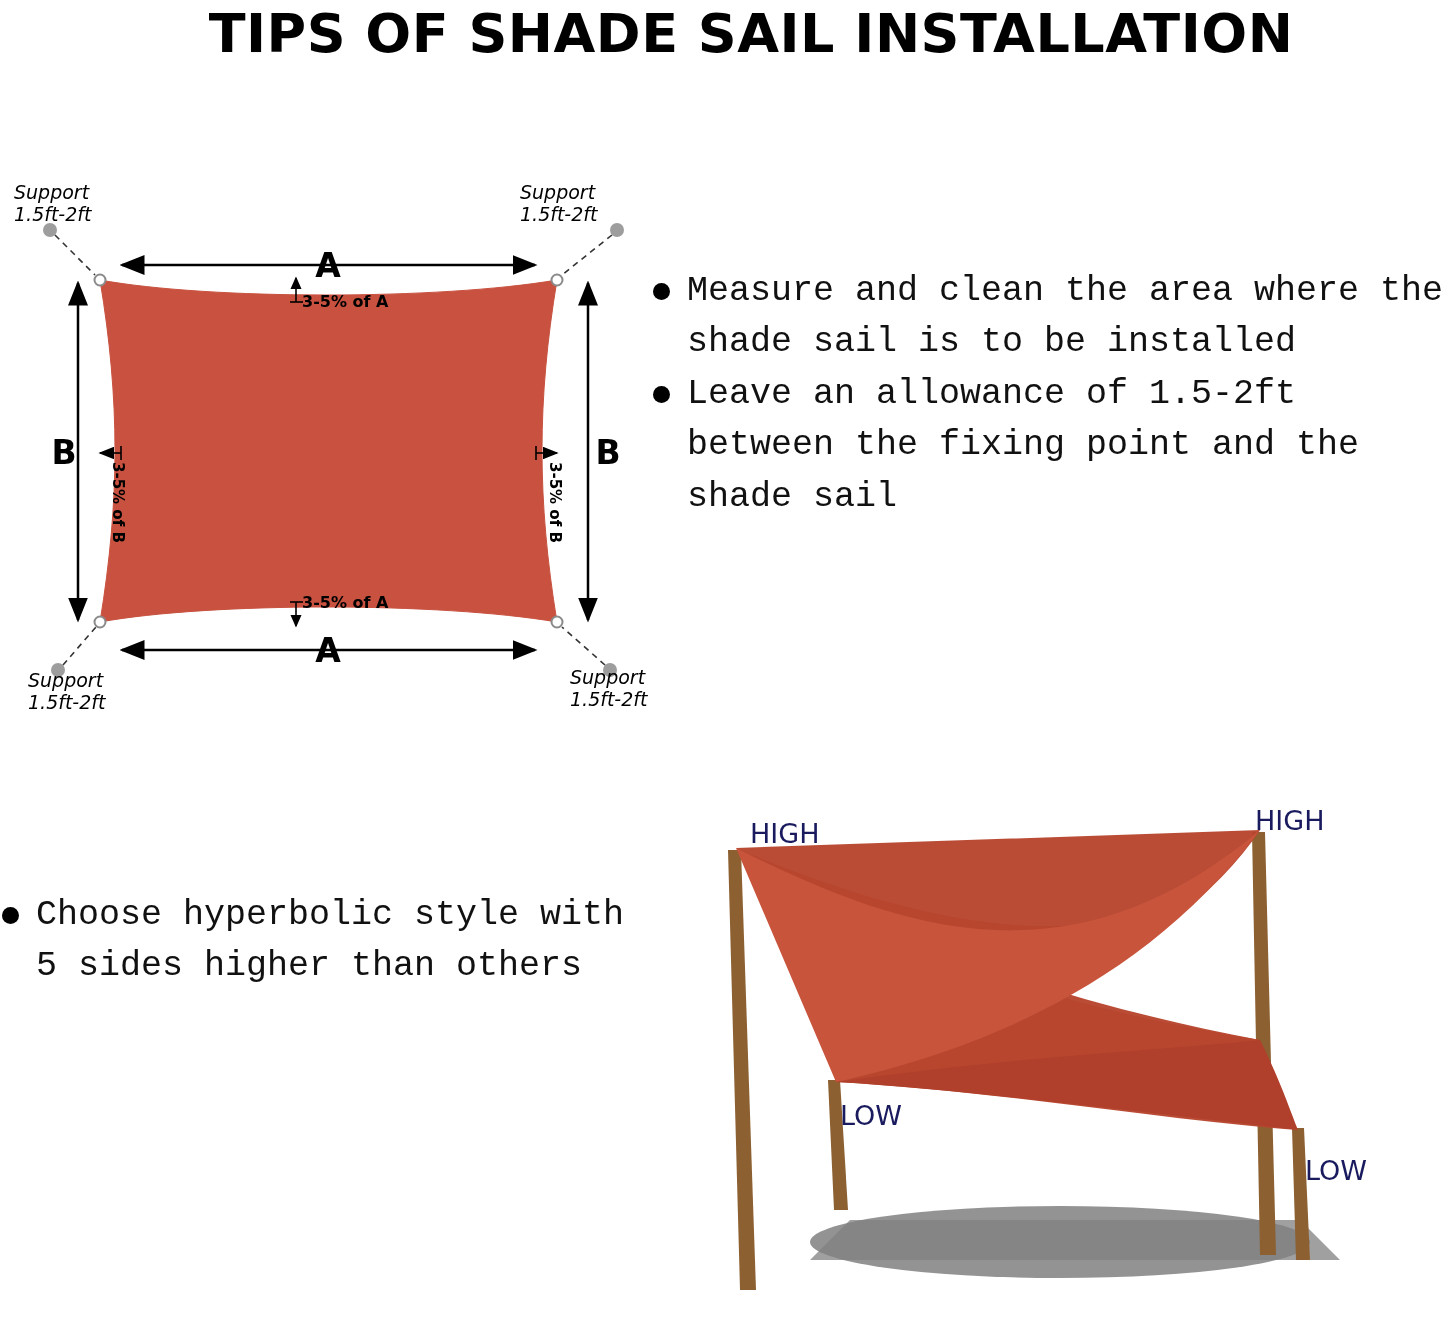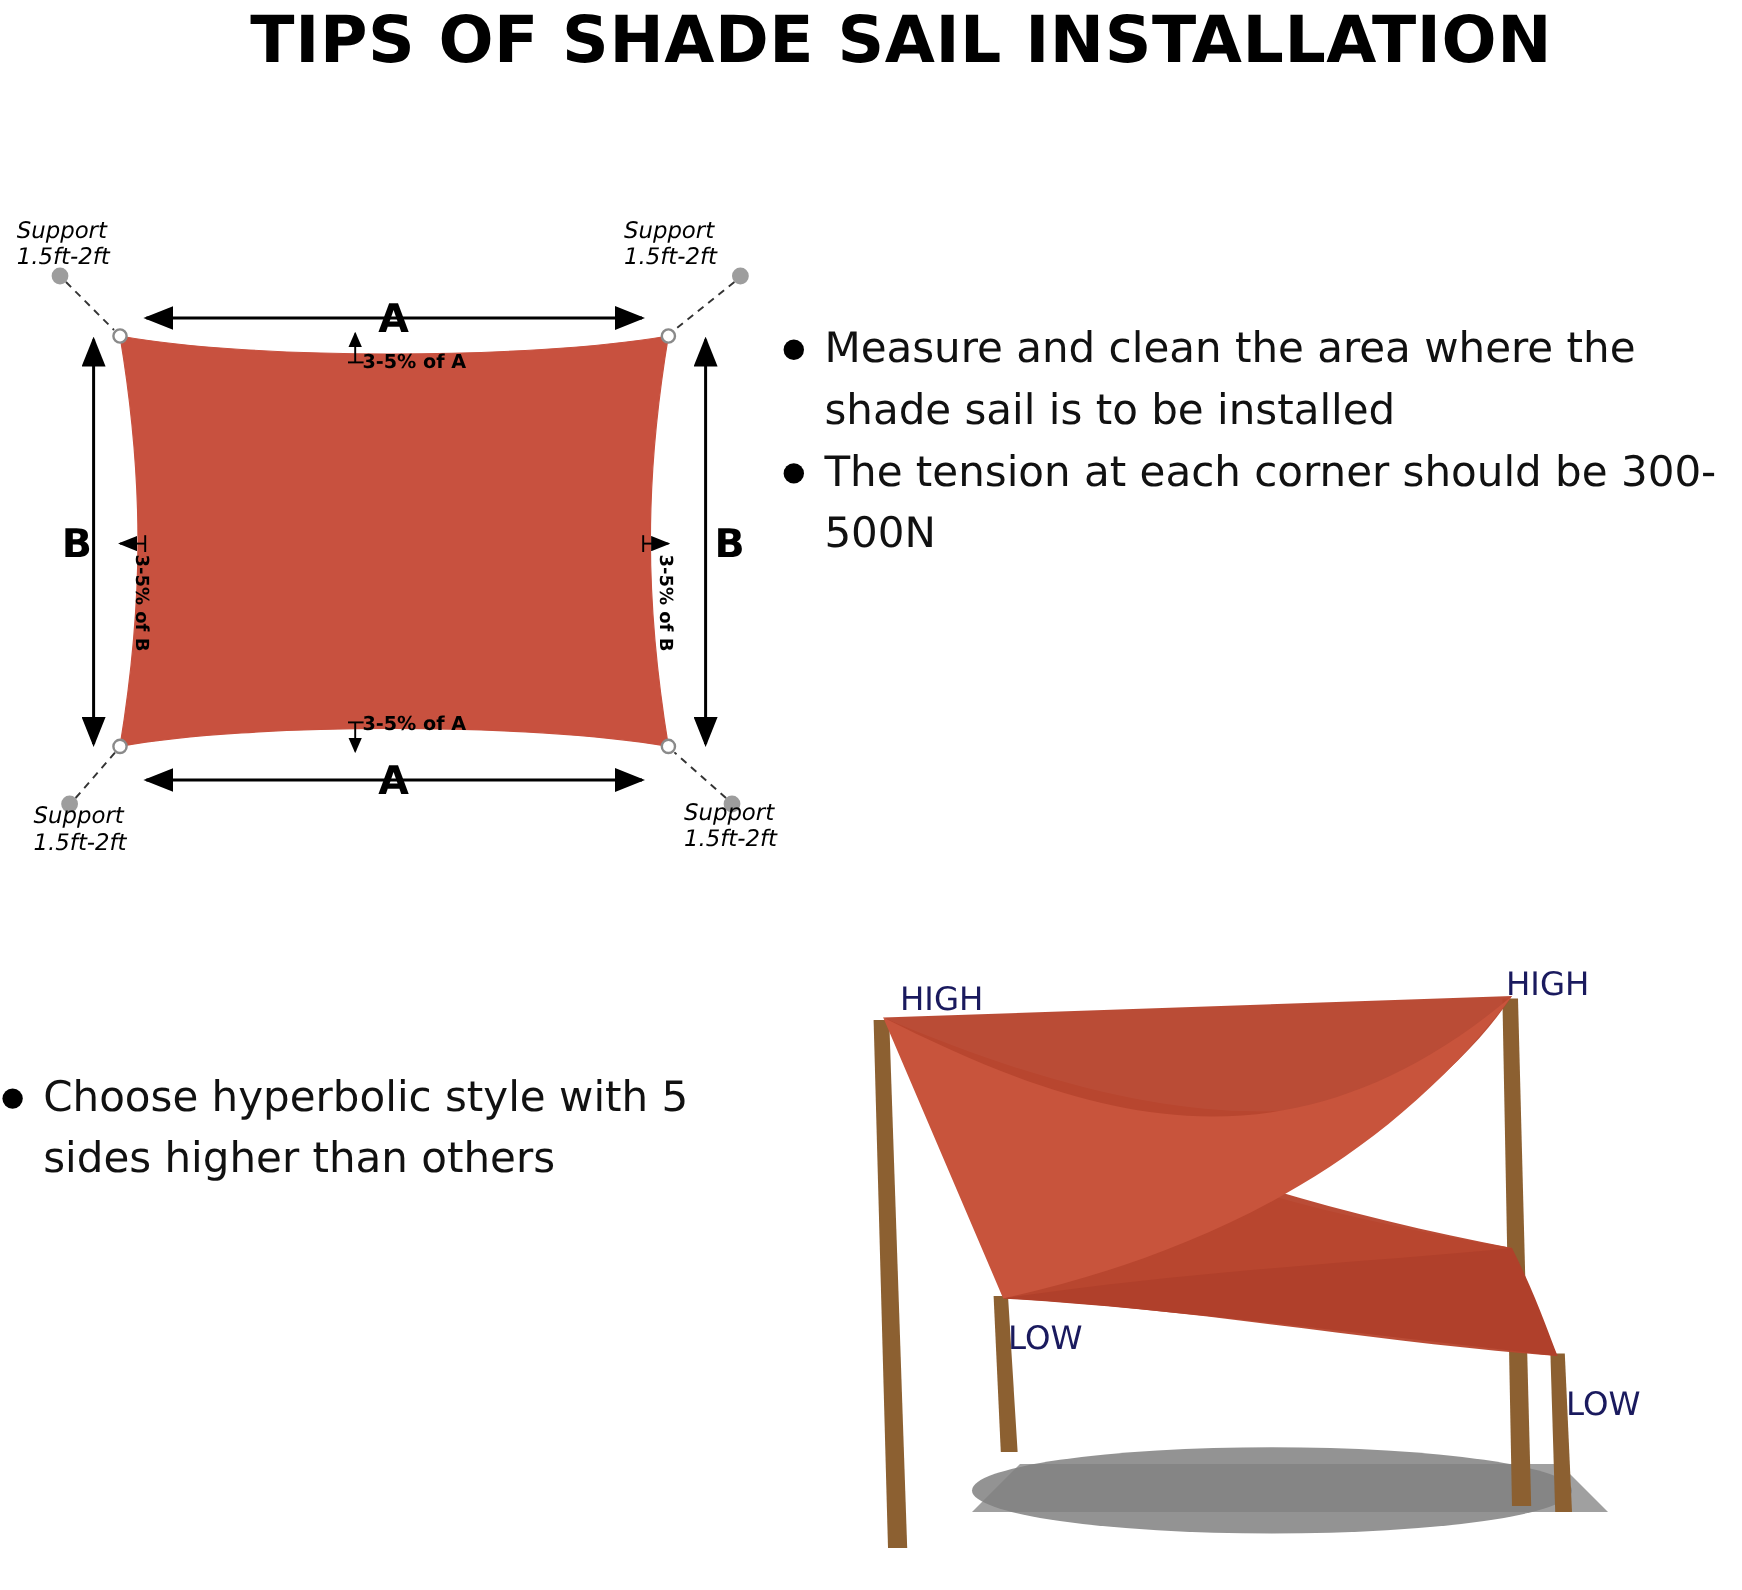--- a/index.html
+++ b/index.html
@@ -56,20 +56,21 @@
   .supp-br { left: 570px; top: 517px; }
 
   
   .bullets {
     position: absolute;
     font-family: "DejaVu Sans", sans-serif;
   }
   .bullets .row {
     display: flex;
     align-items: flex-start;
+    font-family: Liberation Mono, monospace;
   }
   .bullets .dot {
     flex: 0 0 auto;
     width: 17px;
     height: 17px;
     border-radius: 50%;
     background: #000;
     margin-right: 17px;
   }
   .bullets .txt {
@@ -199,21 +200,21 @@
   </div>
 </div>
 
 <div class="bullets bullets-right">
   <div class="row">
     <span class="dot"></span>
     <span class="txt">Measure and clean the area where the shade sail is to be installed</span>
   </div>
   <div class="row">
     <span class="dot"></span>
-    <span class="txt">The tension at each corner should be 300-500N</span>
+    <span class="txt">Leave an allowance of 1.5-2ft between the fixing point and the shade sail</span>
   </div>
 </div>
 
 <div class="bullets bullets-lower">
   <div class="row">
     <span class="dot"></span>
     <span class="txt">Choose hyperbolic style with 5 sides higher than others</span>
   </div>
 </div>
 

